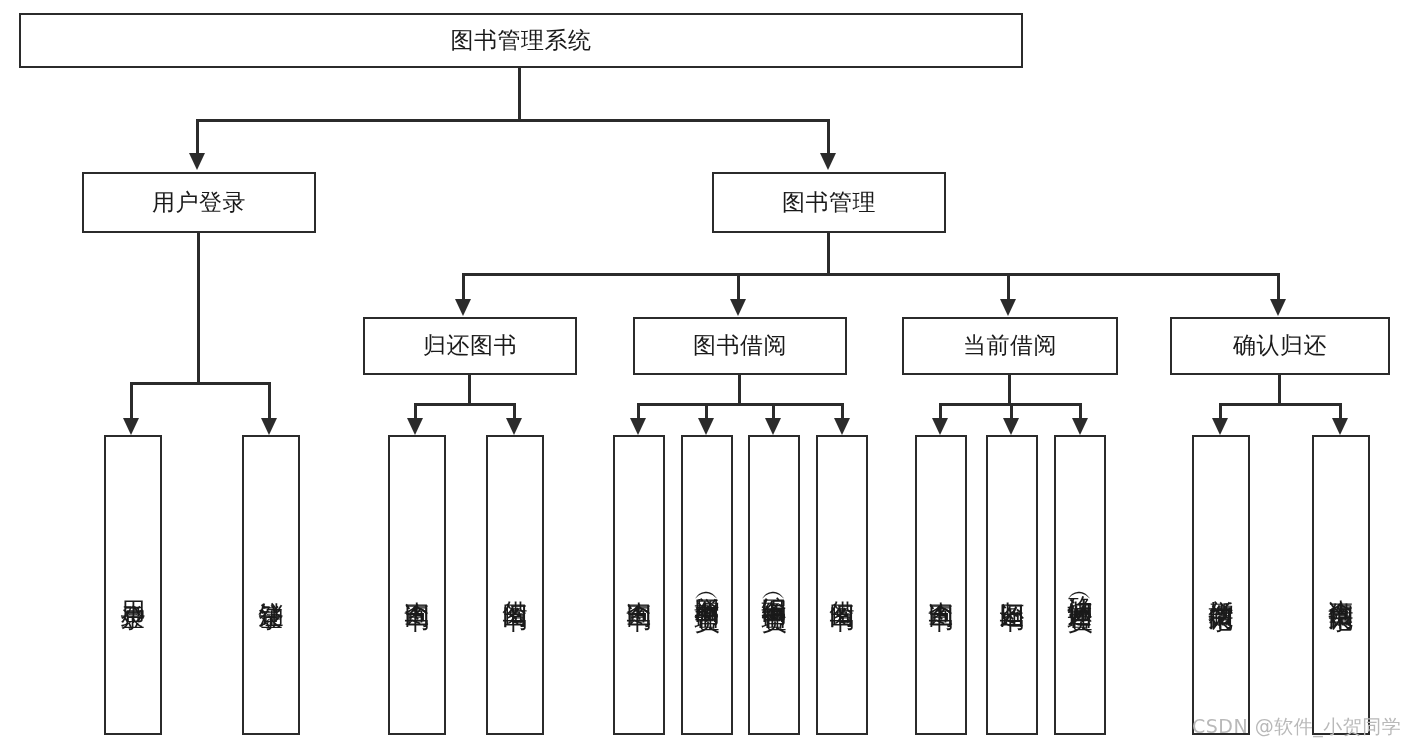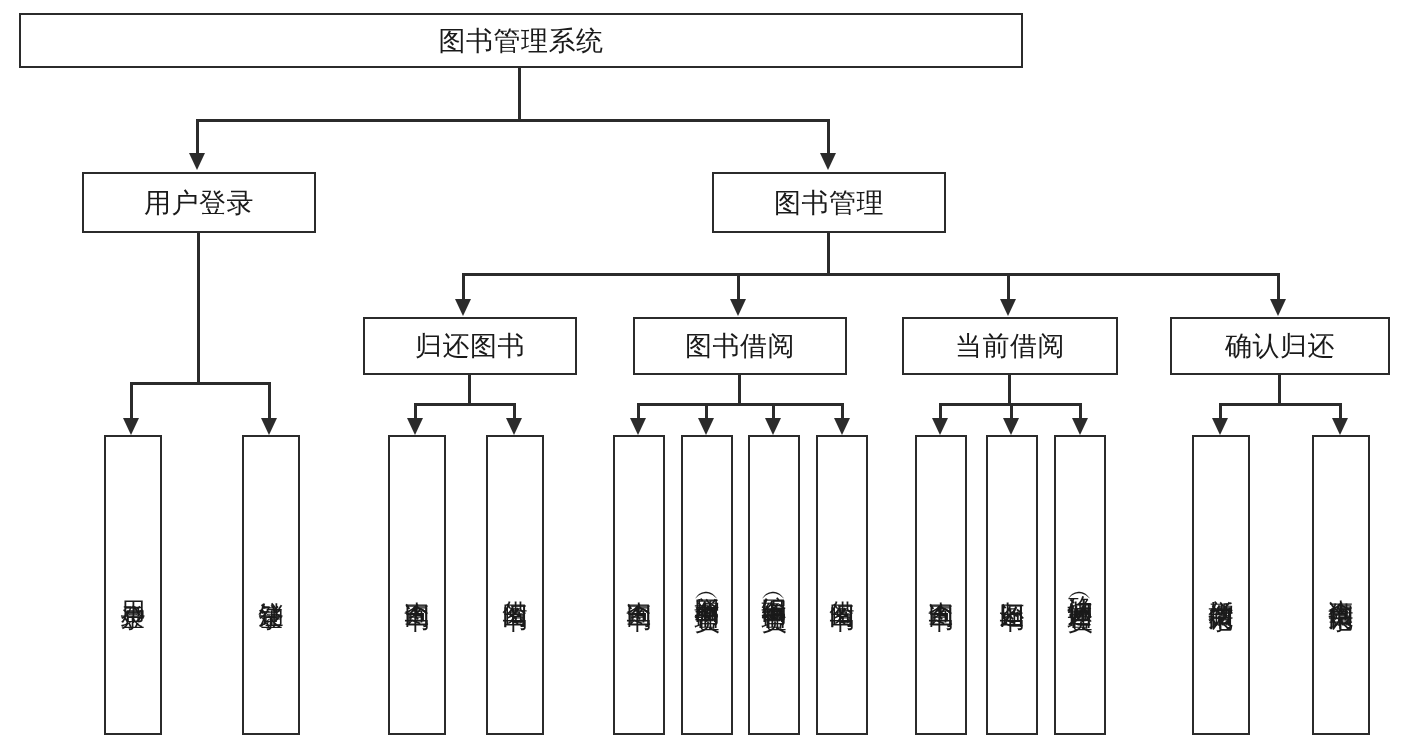--- a/index.html
+++ b/index.html
@@ -29,21 +29,21 @@
     color: #1a1a1a;
   }
   .node .label {
     display: block;
     text-align: center;
     line-height: 1.02;
     white-space: pre-line;
   }
   
   .node.horiz .label {
-    font-size: 27px;
+    font-size: 23px;
     letter-spacing: 0.5px;
   }
   
   .node.vert {
     align-items: center;
     justify-content: center;
   }
   .node.vert .label {
     writing-mode: vertical-rl;
     text-orientation: upright;
@@ -183,13 +183,14 @@
     <div class="edge v" style="left: 1010px; top: 403px; height: 15px;"></div>
     <div class="arrow" style="left: 1003px; top: 418px;"></div>
     <div class="edge v" style="left: 1079px; top: 403px; height: 15px;"></div>
     <div class="arrow" style="left: 1072px; top: 418px;"></div>
     <div class="edge v" style="left: 1278px; top: 375px; height: 28px;"></div>
     <div class="edge h" style="left: 1220px; top: 403px; width: 120px;"></div>
     <div class="edge v" style="left: 1219px; top: 403px; height: 15px;"></div>
     <div class="arrow" style="left: 1212px; top: 418px;"></div>
     <div class="edge v" style="left: 1339px; top: 403px; height: 15px;"></div>
     <div class="arrow" style="left: 1332px; top: 418px;"></div>
+    <div class="watermark" style="left: 1192px; top: 714px;">CSDN @软件_小贺同学</div>
   </div>
 
 </body></html>

